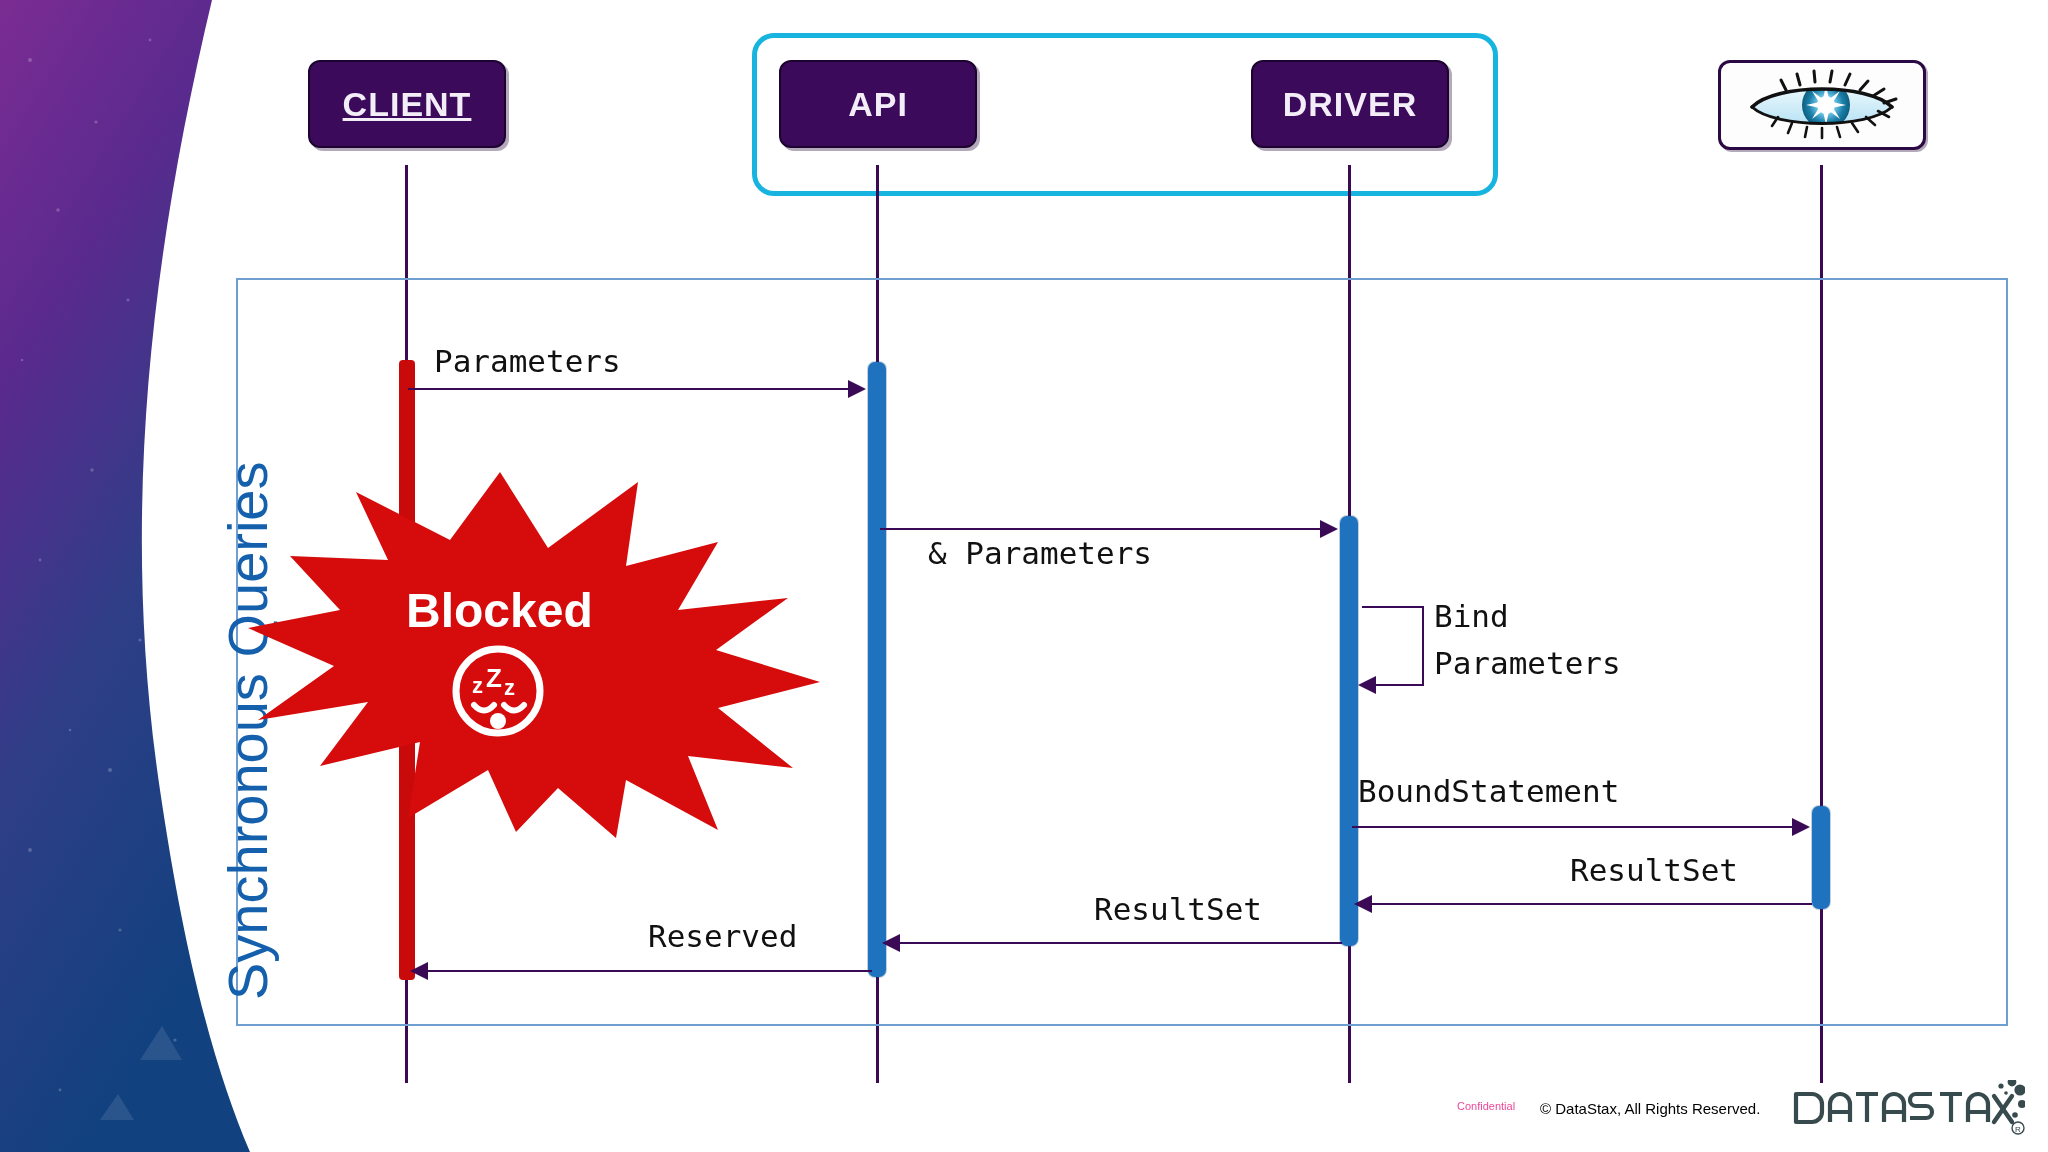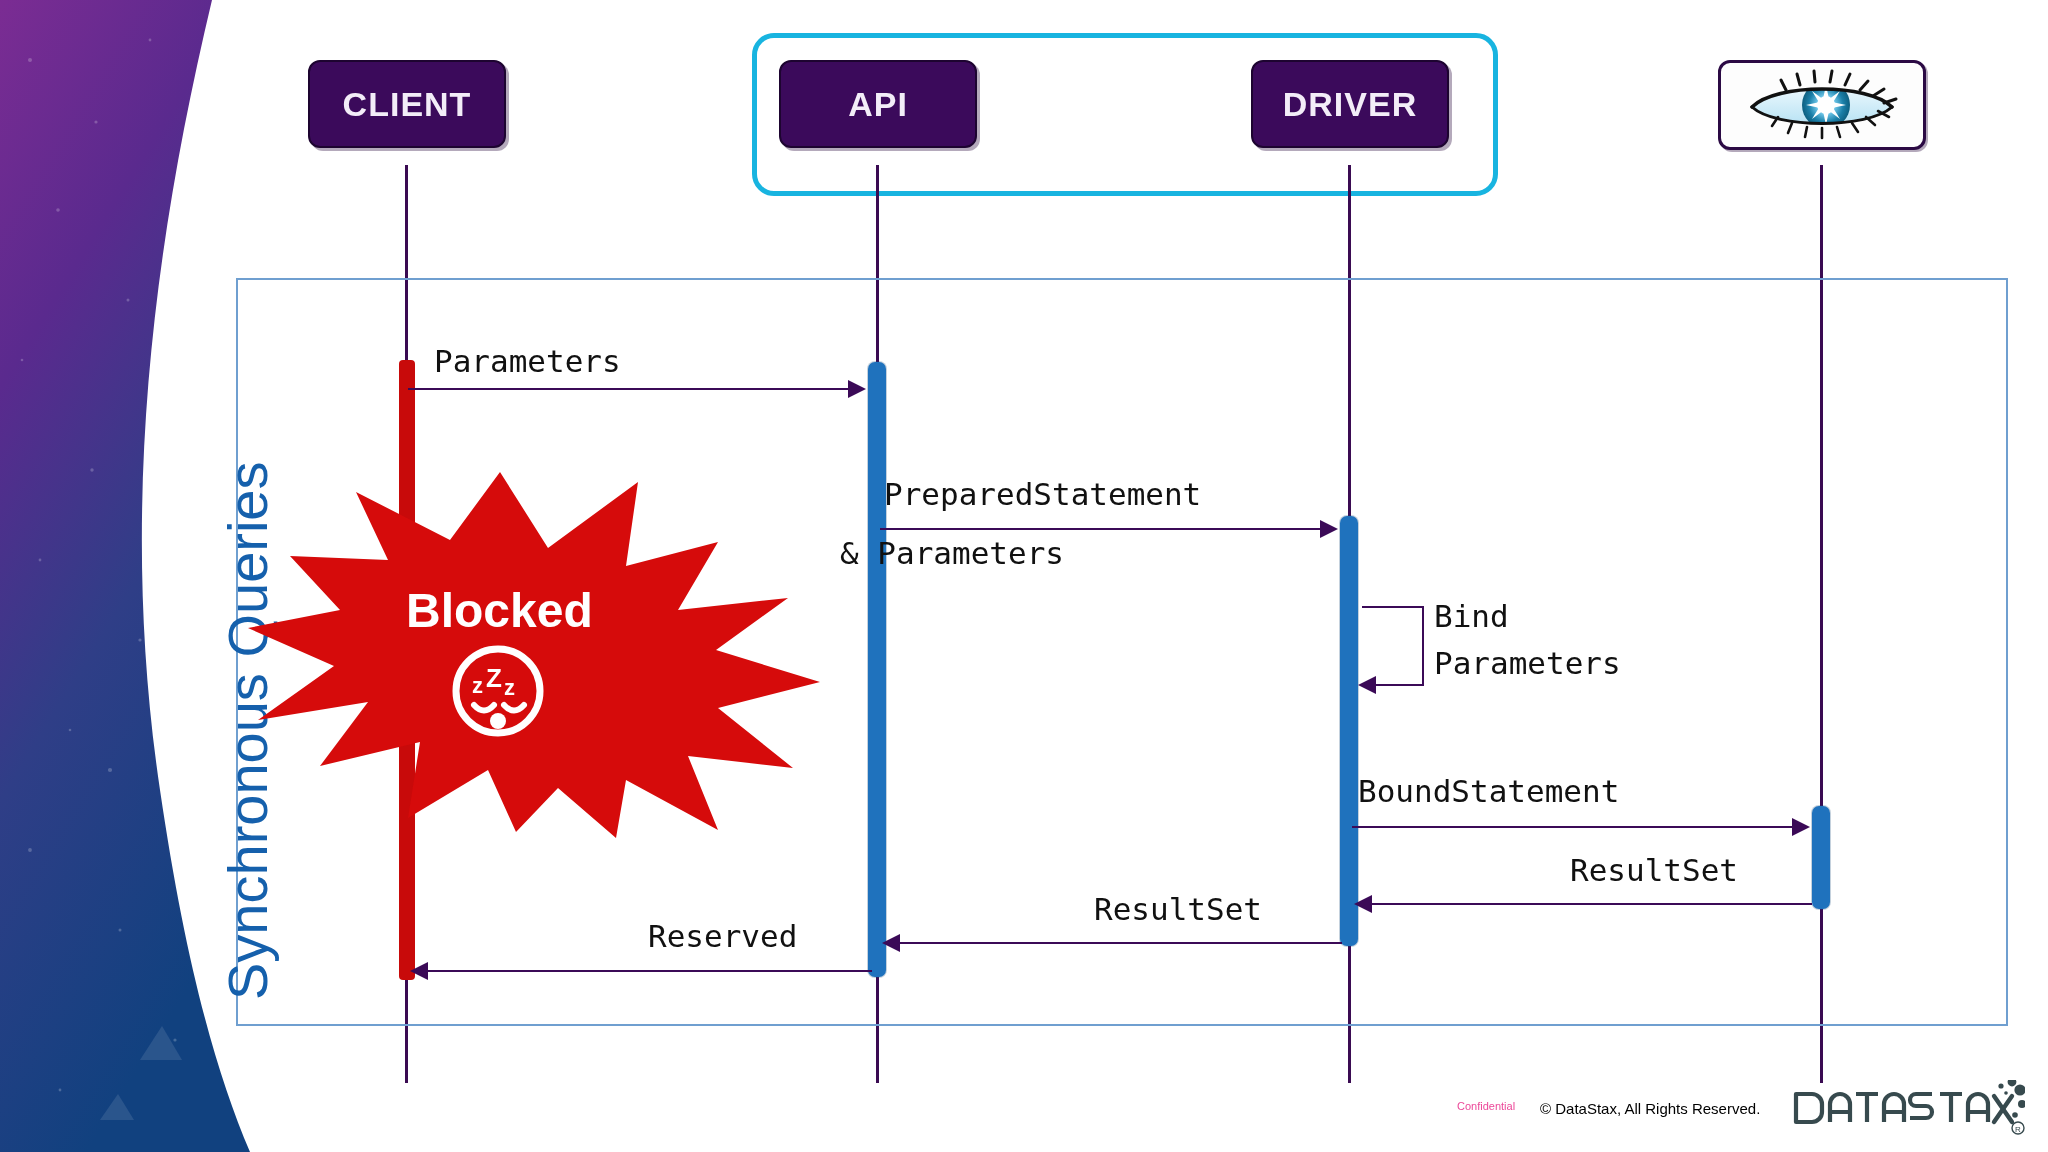--- a/index.html
+++ b/index.html
@@ -165,21 +165,21 @@
 
   <div class="lifeline" style="left:405px;  top:165px; height:918px;"></div>
   <div class="lifeline" style="left:876px;  top:165px; height:918px;"></div>
   <div class="lifeline" style="left:1348px; top:165px; height:918px;"></div>
   <div class="lifeline" style="left:1820px; top:165px; height:918px;"></div>
 
   <div class="frame" style="left:236px; top:278px; width:1768px; height:744px;"></div>
 
   <div class="vtitle" style="left:215px; top:1000px;">Synchronous Queries</div>
 
-  <div class="actor-box" style="left:308px; top:60px; width:194px; height:84px;">
+  <div class="actor-box" style="left:308px; top:60px; width:194px; height:84px;text-decoration:underline;">
     <span class="actor-label">CLIENT</span>
   </div>
 
   <div class="actor-box" style="left:1251px; top:60px; width:194px; height:84px;">
     <span class="actor-label">DRIVER</span>
   </div>
 
   <div class="actor-box" style="left:779px; top:60px; width:194px; height:84px;">
     <span class="actor-label">API</span>
   </div>
@@ -247,22 +247,21 @@
   <div class="activation blue" style="left:868px;  top:362px; width:18px; height:615px;"></div>
   <div class="activation blue" style="left:1340px; top:516px; width:18px; height:430px;"></div>
   <div class="activation blue" style="left:1812px; top:806px; width:18px; height:103px;"></div>
 
   <div class="msg-line" style="left:408px; top:388px; width:440px;"></div>
   <div class="arrow-r" style="left:848px; top:380px;"></div>
   <div class="msg-label" style="left:434px; top:343px;">Parameters</div>
 
   <div class="msg-line" style="left:880px; top:528px; width:440px;"></div>
   <div class="arrow-r" style="left:1320px; top:520px;"></div>
-  <div class="msg-label" style="left:884px; top:476px;">PreparedStatement</div>
-  <div class="msg-label" style="left:840px; top:535px;">&amp; Parameters</div>
+  <div class="msg-label" style="left:928px; top:535px;">&amp; Parameters</div>
 
   <div class="msg-line" style="left:1362px; top:606px; width:62px;"></div>
   <div class="msg-vline" style="left:1422px; top:606px; height:80px;"></div>
   <div class="msg-line" style="left:1376px; top:684px; width:48px;"></div>
   <div class="arrow-l" style="left:1358px; top:676px;"></div>
   <div class="msg-label" style="left:1434px; top:598px;">Bind</div>
   <div class="msg-label" style="left:1434px; top:645px;">Parameters</div>
 
   <div class="msg-line" style="left:1352px; top:826px; width:440px;"></div>
   <div class="arrow-r" style="left:1792px; top:818px;"></div>

